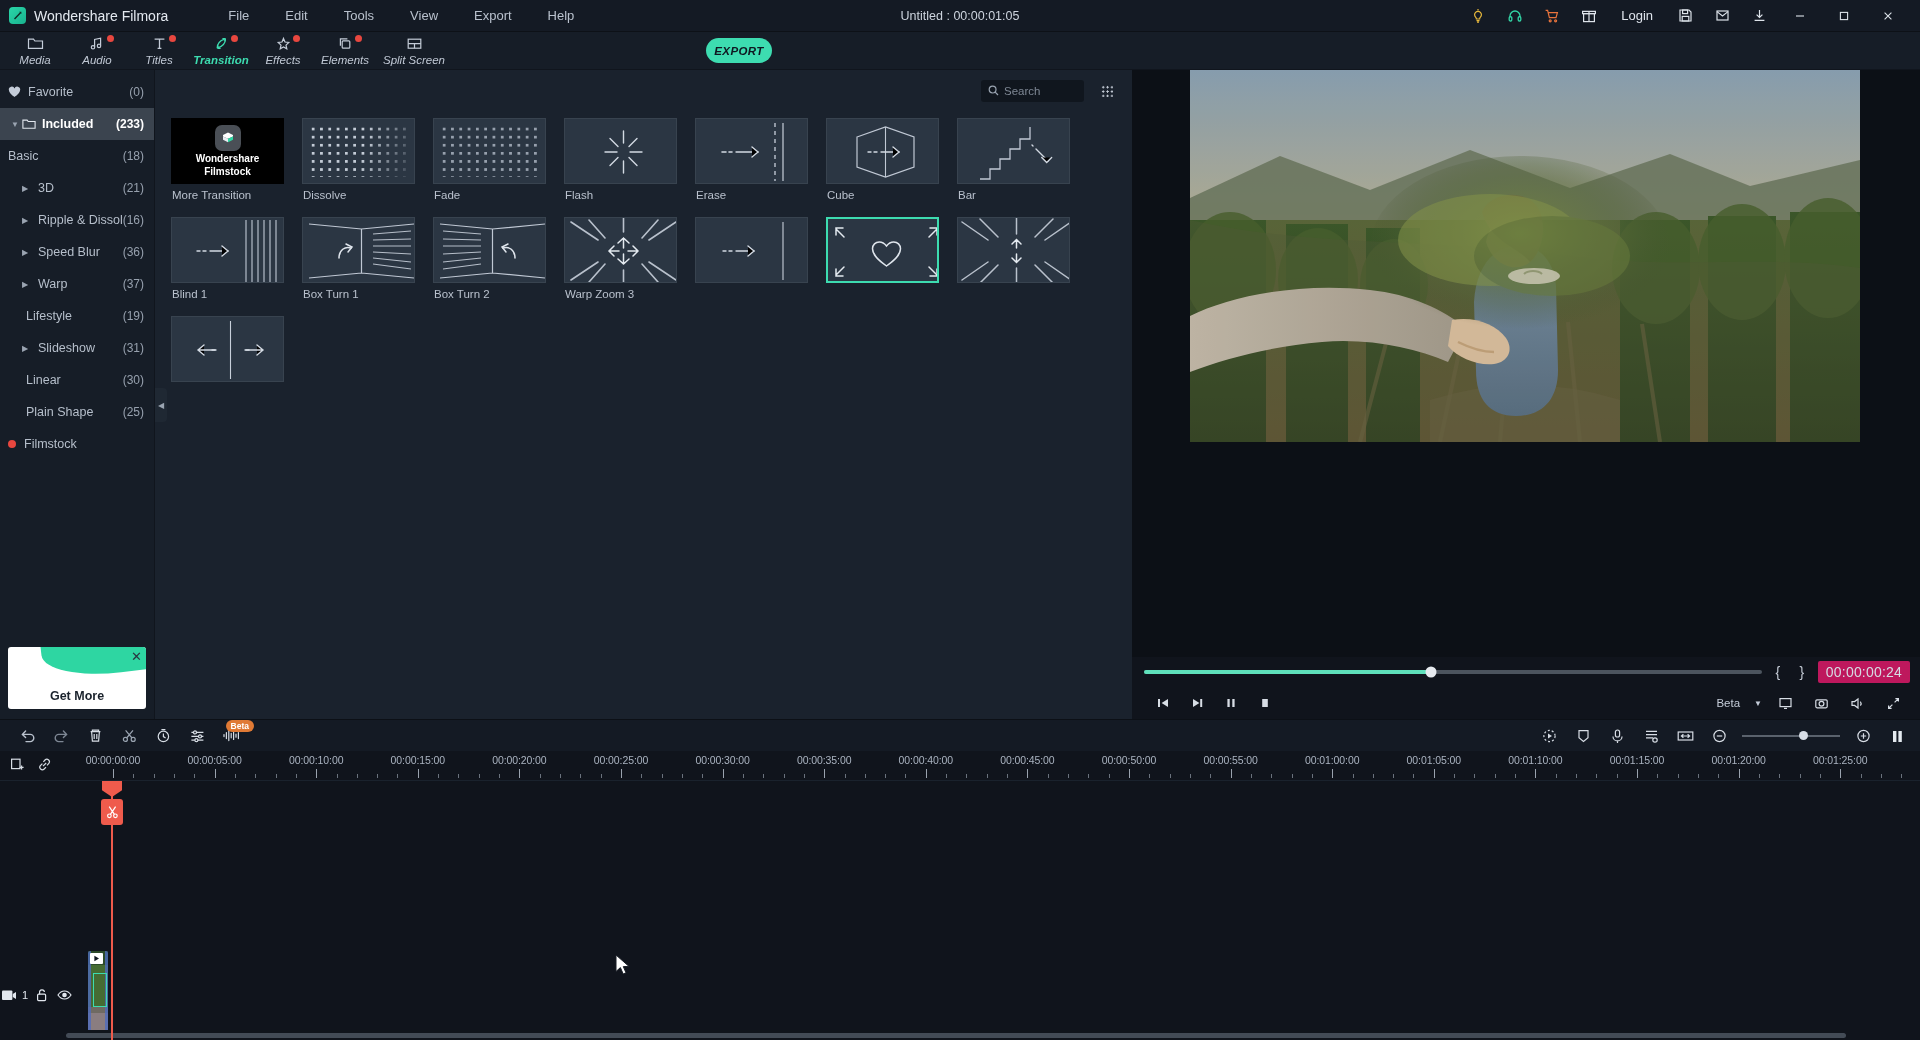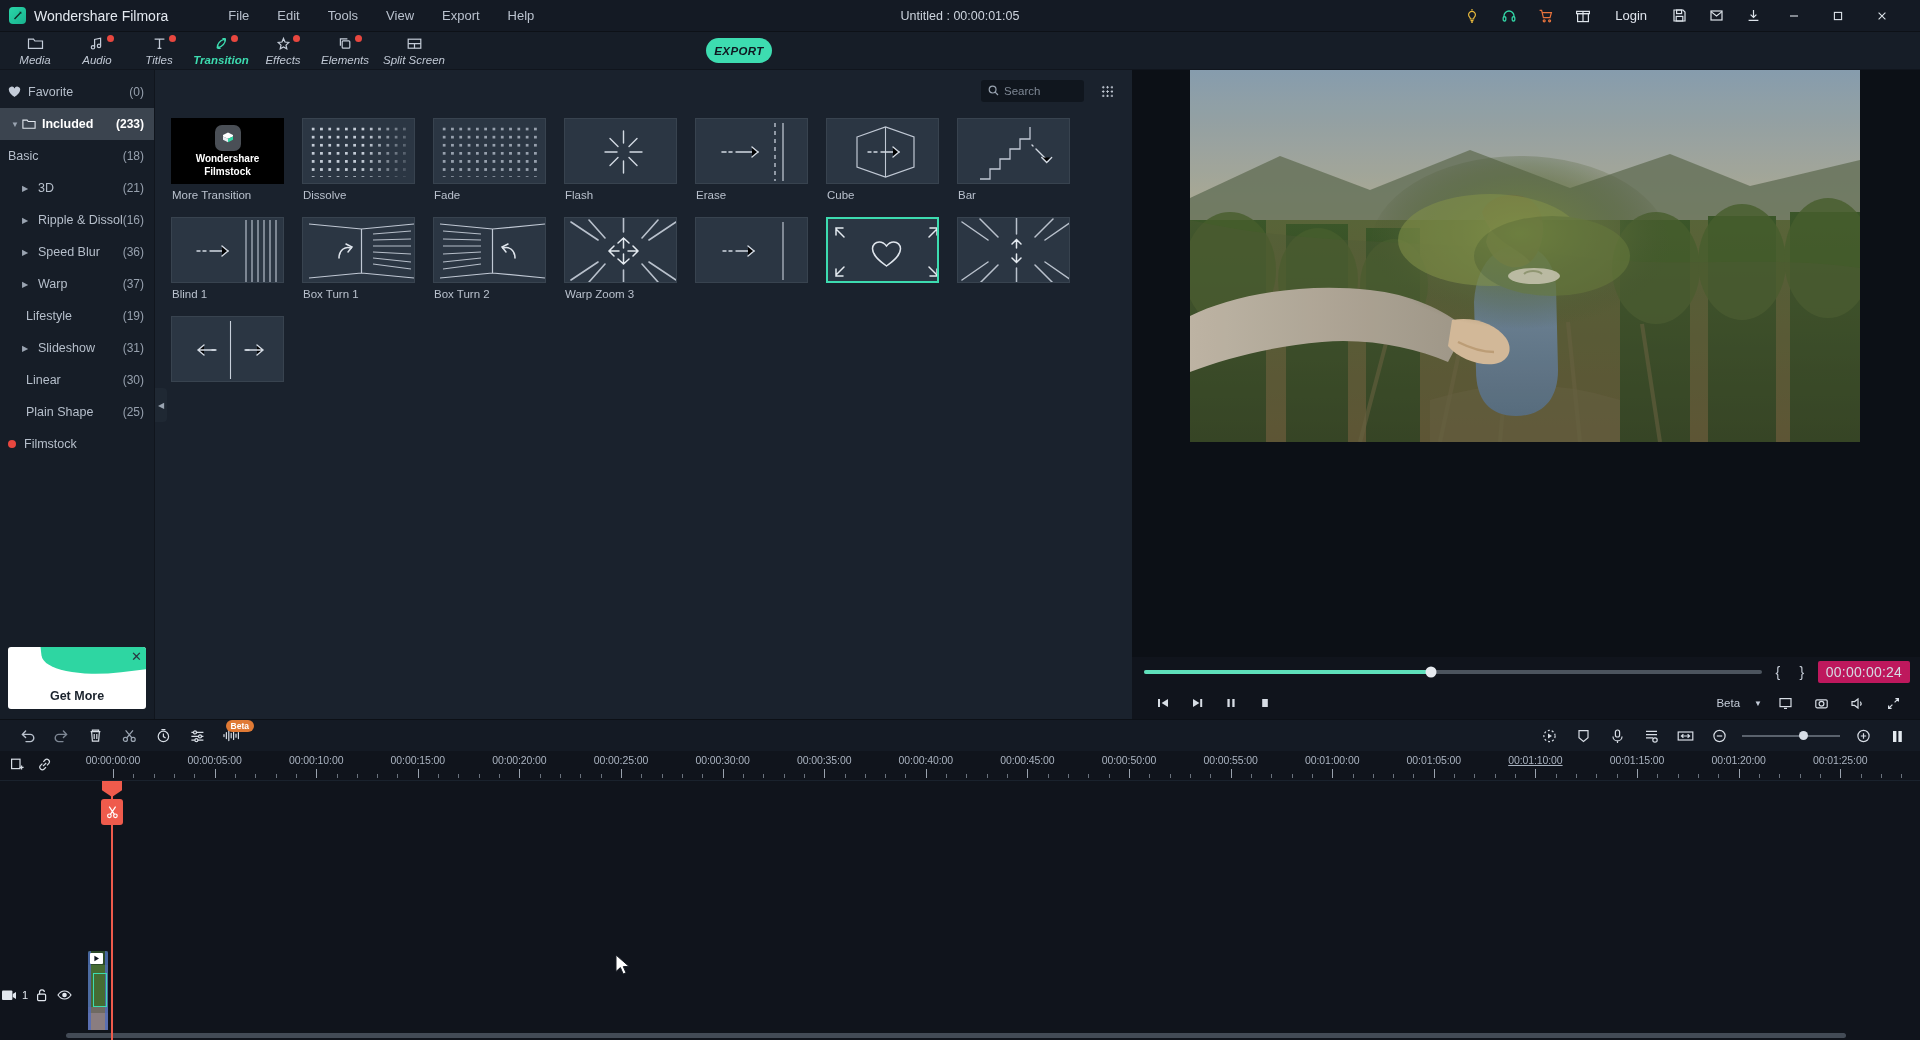--- a/index.html
+++ b/index.html
@@ -19,29 +19,29 @@
     flex:0 0 32px; position:relative; border-bottom:1px solid #0d1117;
   }
   .logo-box { width:34px; display:flex; align-items:center; justify-content:center; }
   .logo-mark {
     width:17px; height:17px; border-radius:4px;
     background:linear-gradient(135deg,#2ad6a8 0%, #19b38f 100%);
     display:flex; align-items:center; justify-content:center;
   }
   .logo-mark svg { display:block; }
   .app-name { font-size:14px; color:#e4e9f0; margin-right:46px; white-space:nowrap; }
-  .menubar { display:flex; gap:0; }
+  .menubar { display:flex; gap:8px; }
   .menu-item {
     padding:0 14px; font-size:13px; color:#b9c1cd; line-height:32px; cursor:default;
   }
   .proj-title {
     position:absolute; left:0; right:0; text-align:center; font-size:12.5px; color:#cdd4de;
     pointer-events:none;
   }
-  .tb-right { margin-left:auto; display:flex; align-items:center; gap:4px; padding-right:18px; }
+  .tb-right { margin-left:auto; display:flex; align-items:center; gap:4px; padding-right:12px; }
   .tb-ico {
     width:33px; height:32px; display:flex; align-items:center; justify-content:center;
     cursor:default;
   }
   .tb-login { font-size:13px; color:#dfe4ec; padding:0 12px; line-height:32px; cursor:default; }
   .win-btn { width:40px; height:32px; display:flex; align-items:center; justify-content:center; }
 
   
   .tooltabs {
     height:38px; flex:0 0 38px; background:#161d27; display:flex; align-items:flex-start;
@@ -1076,21 +1076,21 @@
         <div class="tick minor" style="left: 1284.52px;"></div>
         <div class="tick minor" style="left: 1304.84px;"></div>
         <div class="tick minor" style="left: 1325.16px;"></div>
         <div class="tick minor" style="left: 1345.48px;"></div>
         <div class="tick-label" style="left: 1365.8px;">00:01:05:00</div>
         <div class="tick major" style="left: 1365.8px;"></div>
         <div class="tick minor" style="left: 1386.12px;"></div>
         <div class="tick minor" style="left: 1406.44px;"></div>
         <div class="tick minor" style="left: 1426.76px;"></div>
         <div class="tick minor" style="left: 1447.08px;"></div>
-        <div class="tick-label" style="left: 1467.4px; text-decoration: underline;">00:01:10:00</div>
+        <div class="tick-label" style="left: 1467.4px;">00:01:10:00</div>
         <div class="tick major" style="left: 1467.4px;"></div>
         <div class="tick minor" style="left: 1487.72px;"></div>
         <div class="tick minor" style="left: 1508.04px;"></div>
         <div class="tick minor" style="left: 1528.36px;"></div>
         <div class="tick minor" style="left: 1548.68px;"></div>
         <div class="tick-label" style="left: 1569px;">00:01:15:00</div>
         <div class="tick major" style="left: 1569px;"></div>
         <div class="tick minor" style="left: 1589.32px;"></div>
         <div class="tick minor" style="left: 1609.64px;"></div>
         <div class="tick minor" style="left: 1629.96px;"></div>

